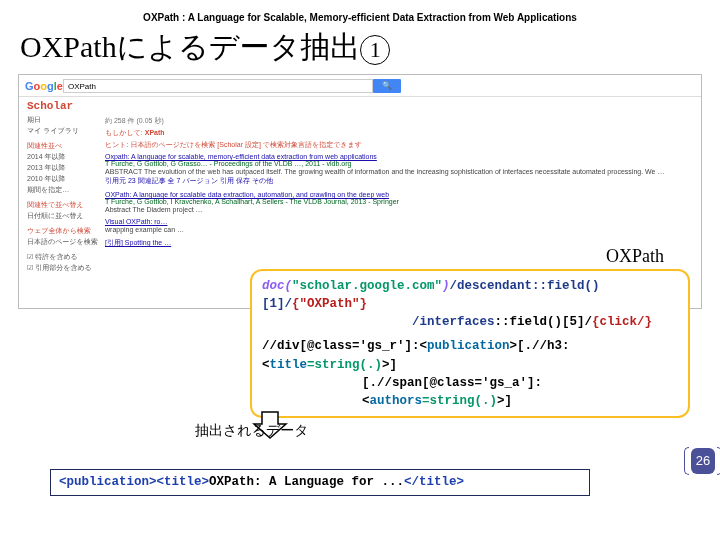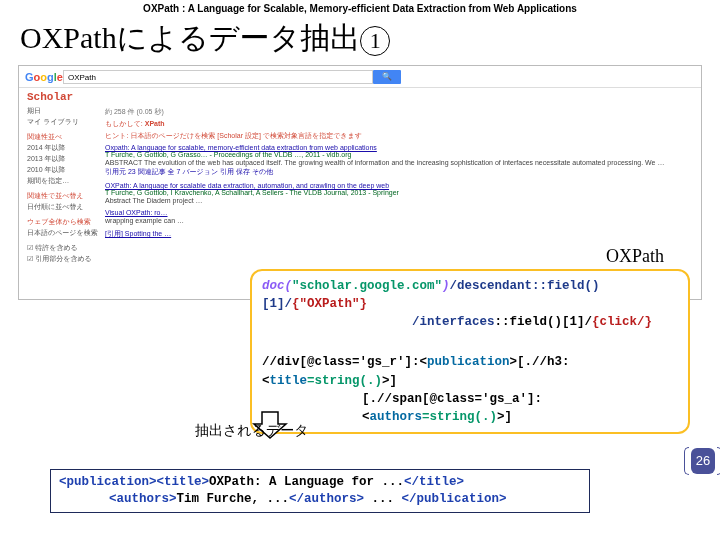--- a/index.html
+++ b/index.html
@@ -1,17 +1,17 @@
 <!DOCTYPE html>
 <html><head>
 <meta charset="utf-8">
 <style>
 *{margin:0;padding:0;box-sizing:border-box;}
 body{width:720px;height:540px;font-family:sans-serif;background:#fff;position:relative;overflow:hidden;}
-.top-caption{font-size:10px;text-align:center;padding-top:3px;font-weight:bold;}
+.top-caption{font-size:10px;text-align:center;padding-top:12px;font-weight:bold;}
 .heading{font-size:30px;font-family:'Times New Roman',serif;padding:4px 20px 6px;font-weight:normal;}
 .circled{display:inline-block;border:1.5px solid #000;border-radius:50%;width:30px;height:30px;line-height:27px;text-align:center;font-size:22px;vertical-align:middle;}
 
 .screenshot{margin:0 18px 2px;border:1px solid #bbb;height:235px;position:relative;overflow:hidden;font-size:7px;background:#fff;}
 .g-top{display:flex;align-items:center;height:22px;border-bottom:1px solid #ddd;padding:0 6px;}
 .g-logo{font-weight:bold;font-size:11px;}
 .g-logo .b{color:#4285f4}.g-logo .r{color:#ea4335}.g-logo .y{color:#fbbc05}.g-logo .g{color:#34a853}
 .g-search{border:1px solid #ccc;height:14px;width:310px;font-size:8px;padding:0 4px;line-height:14px;}
 .g-btn{background:#4285f4;color:#fff;width:28px;height:14px;border-radius:1px;text-align:center;line-height:14px;font-size:8px;}
 .scholar{color:#d14836;font-size:11px;font-weight:bold;padding:3px 8px 0;font-family:Liberation Mono, monospace;}
@@ -107,32 +107,31 @@
         <div class="t">[引用] Spotting the …</div>
       </div>
     </div>
   </div>
 </div>
 
 <div class="oxpath-panel">
   <div class="ox-label">OXPath</div>
   <div class="ox-box">
     <div><span class="kw1">doc(</span><span class="str">"scholar.google.com"</span><span class="kw1">)</span><span class="pth">/descendant::field()[1]/</span><span class="act">{"OXPath"}</span></div>
-    <div style="padding-left:150px"><span class="pth">/interfaces</span><span class="plain">::field()[1]/</span><span class="act">{click/}</span></div>
-    <div style="margin-top:22px"><span class="plain">//div[@class='gs_r']</span><span class="plain">:&lt;</span><span class="tag">publication</span><span class="plain">&gt;[.//h3:&lt;</span><span class="tag">title</span><span class="str">=string(.)</span><span class="plain">&gt;]</span></div>
+    <div style="padding-left:150px"><span class="pth">/interfaces</span><span class="plain">::field()[5]/</span><span class="act">{click/}</span></div>
+    <div style="margin-top:6px"><span class="plain">//div[@class='gs_r']</span><span class="plain">:&lt;</span><span class="tag">publication</span><span class="plain">&gt;[.//h3:&lt;</span><span class="tag">title</span><span class="str">=string(.)</span><span class="plain">&gt;]</span></div>
     <div style="padding-left:100px"><span class="plain">[.//span[@class='gs_a']:&lt;</span><span class="tag">authors</span><span class="str">=string(.)</span><span class="plain">&gt;]</span></div>
   </div>
 </div>
 
 <div class="arrow">
   <svg viewBox="0 0 40 30">
       <path d="M12 2 L28 2 L28 14 L36 14 L20 28 L4 14 L12 14 Z" fill="#fff" stroke="#000" stroke-width="1.5"></path>
     </svg>
 </div>
 
 <div class="extract-label">抽出されるデータ</div>
 
 <div class="out-box">
   <div><span class="tg">&lt;publication&gt;&lt;title&gt;</span><span class="tx">OXPath: A Language for ...</span><span class="tg">&lt;/title&gt;</span></div>
-  <div style="padding-left:50px"><span class="tg">&lt;authors&gt;</span><span class="tx">Tim Furche, ...</span><span class="tg">&lt;/authors&gt;</span><span class="tx"> ... </span><span class="tg">&lt;/publication&gt;</span></div>
 </div>
 
 <div class="page-num">26</div>
 
 </body></html>

